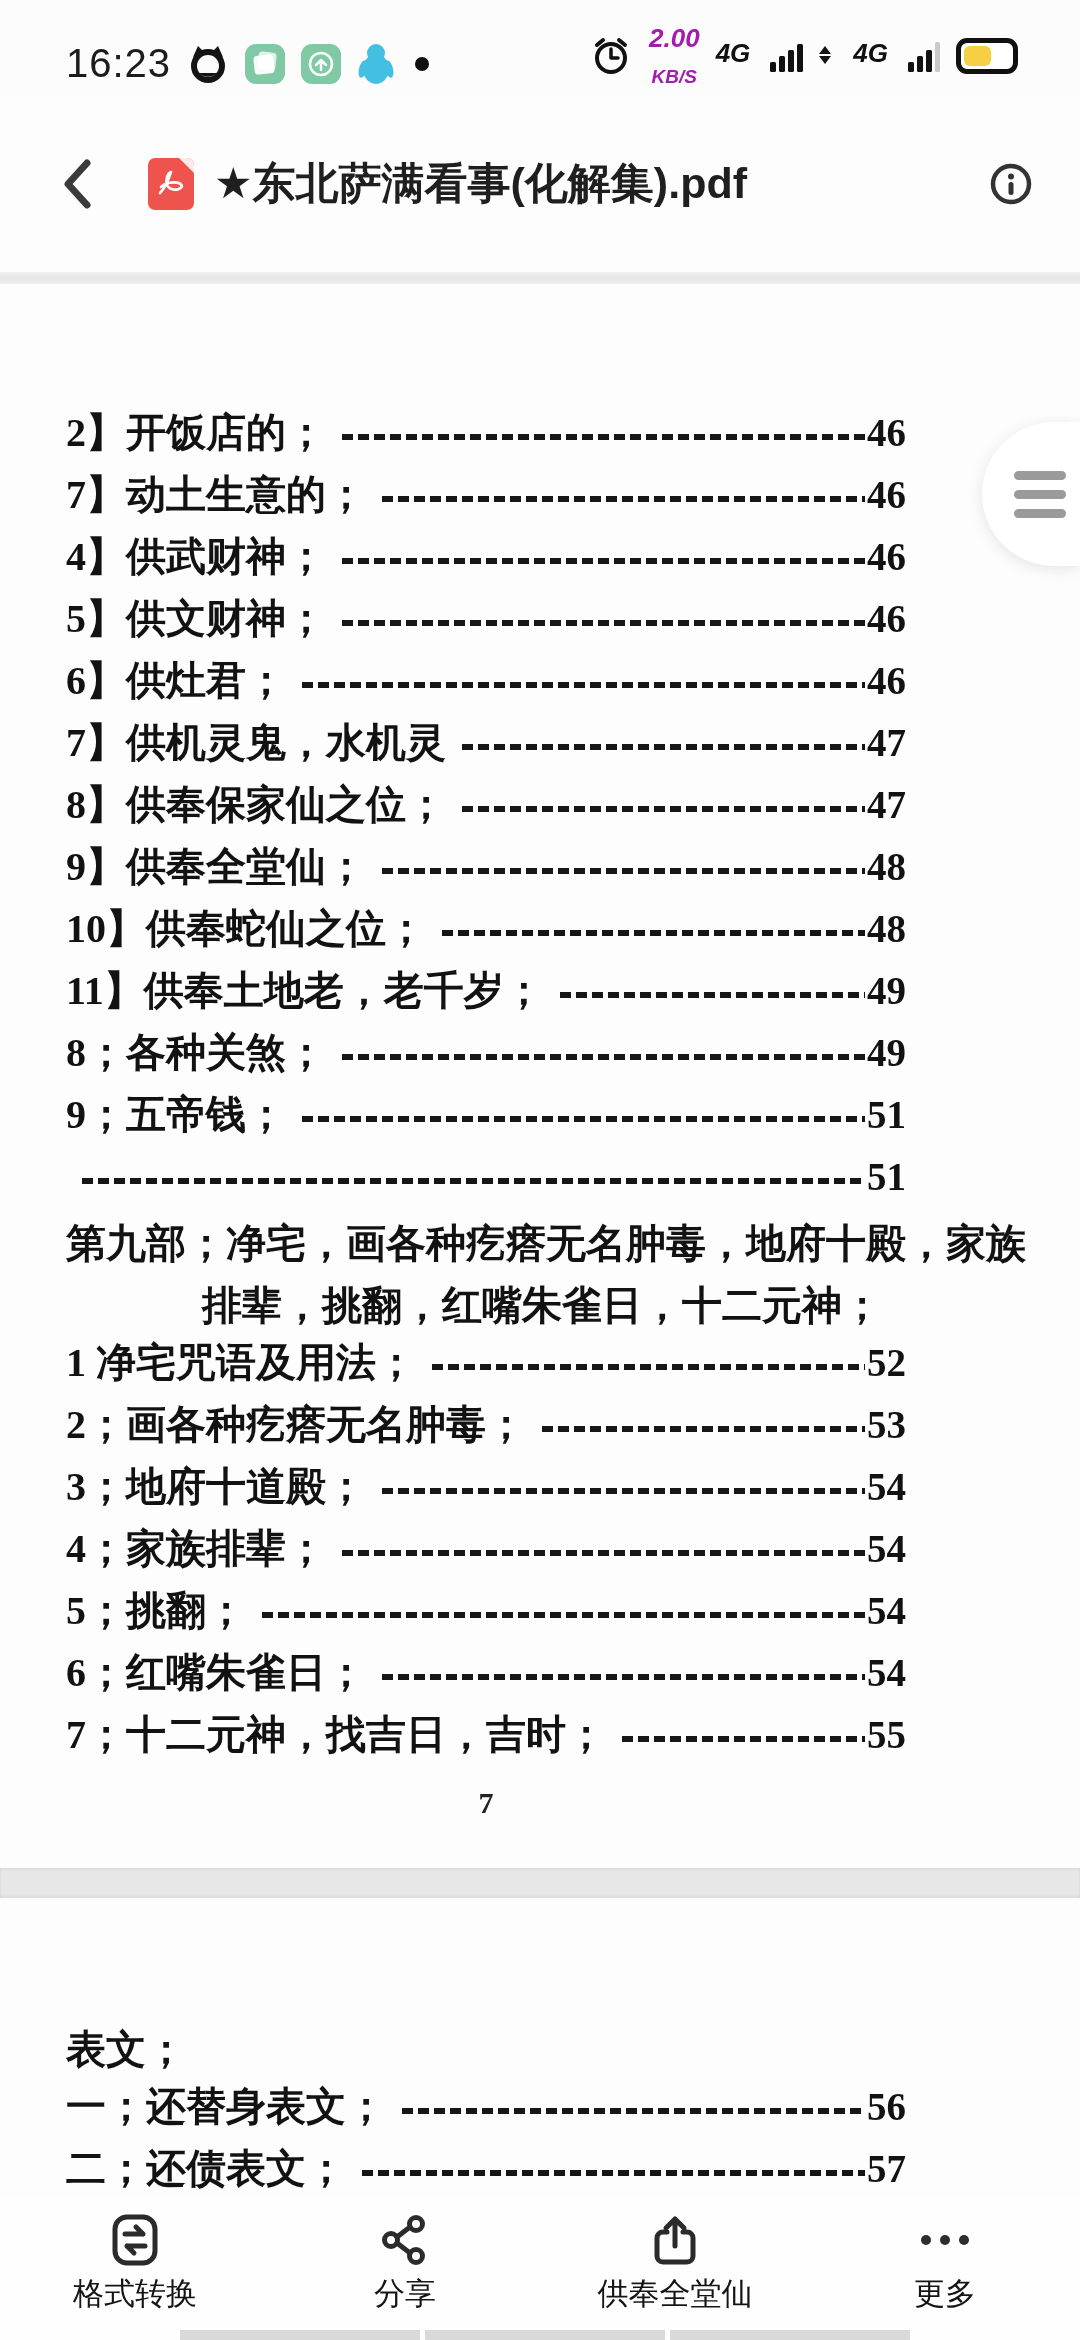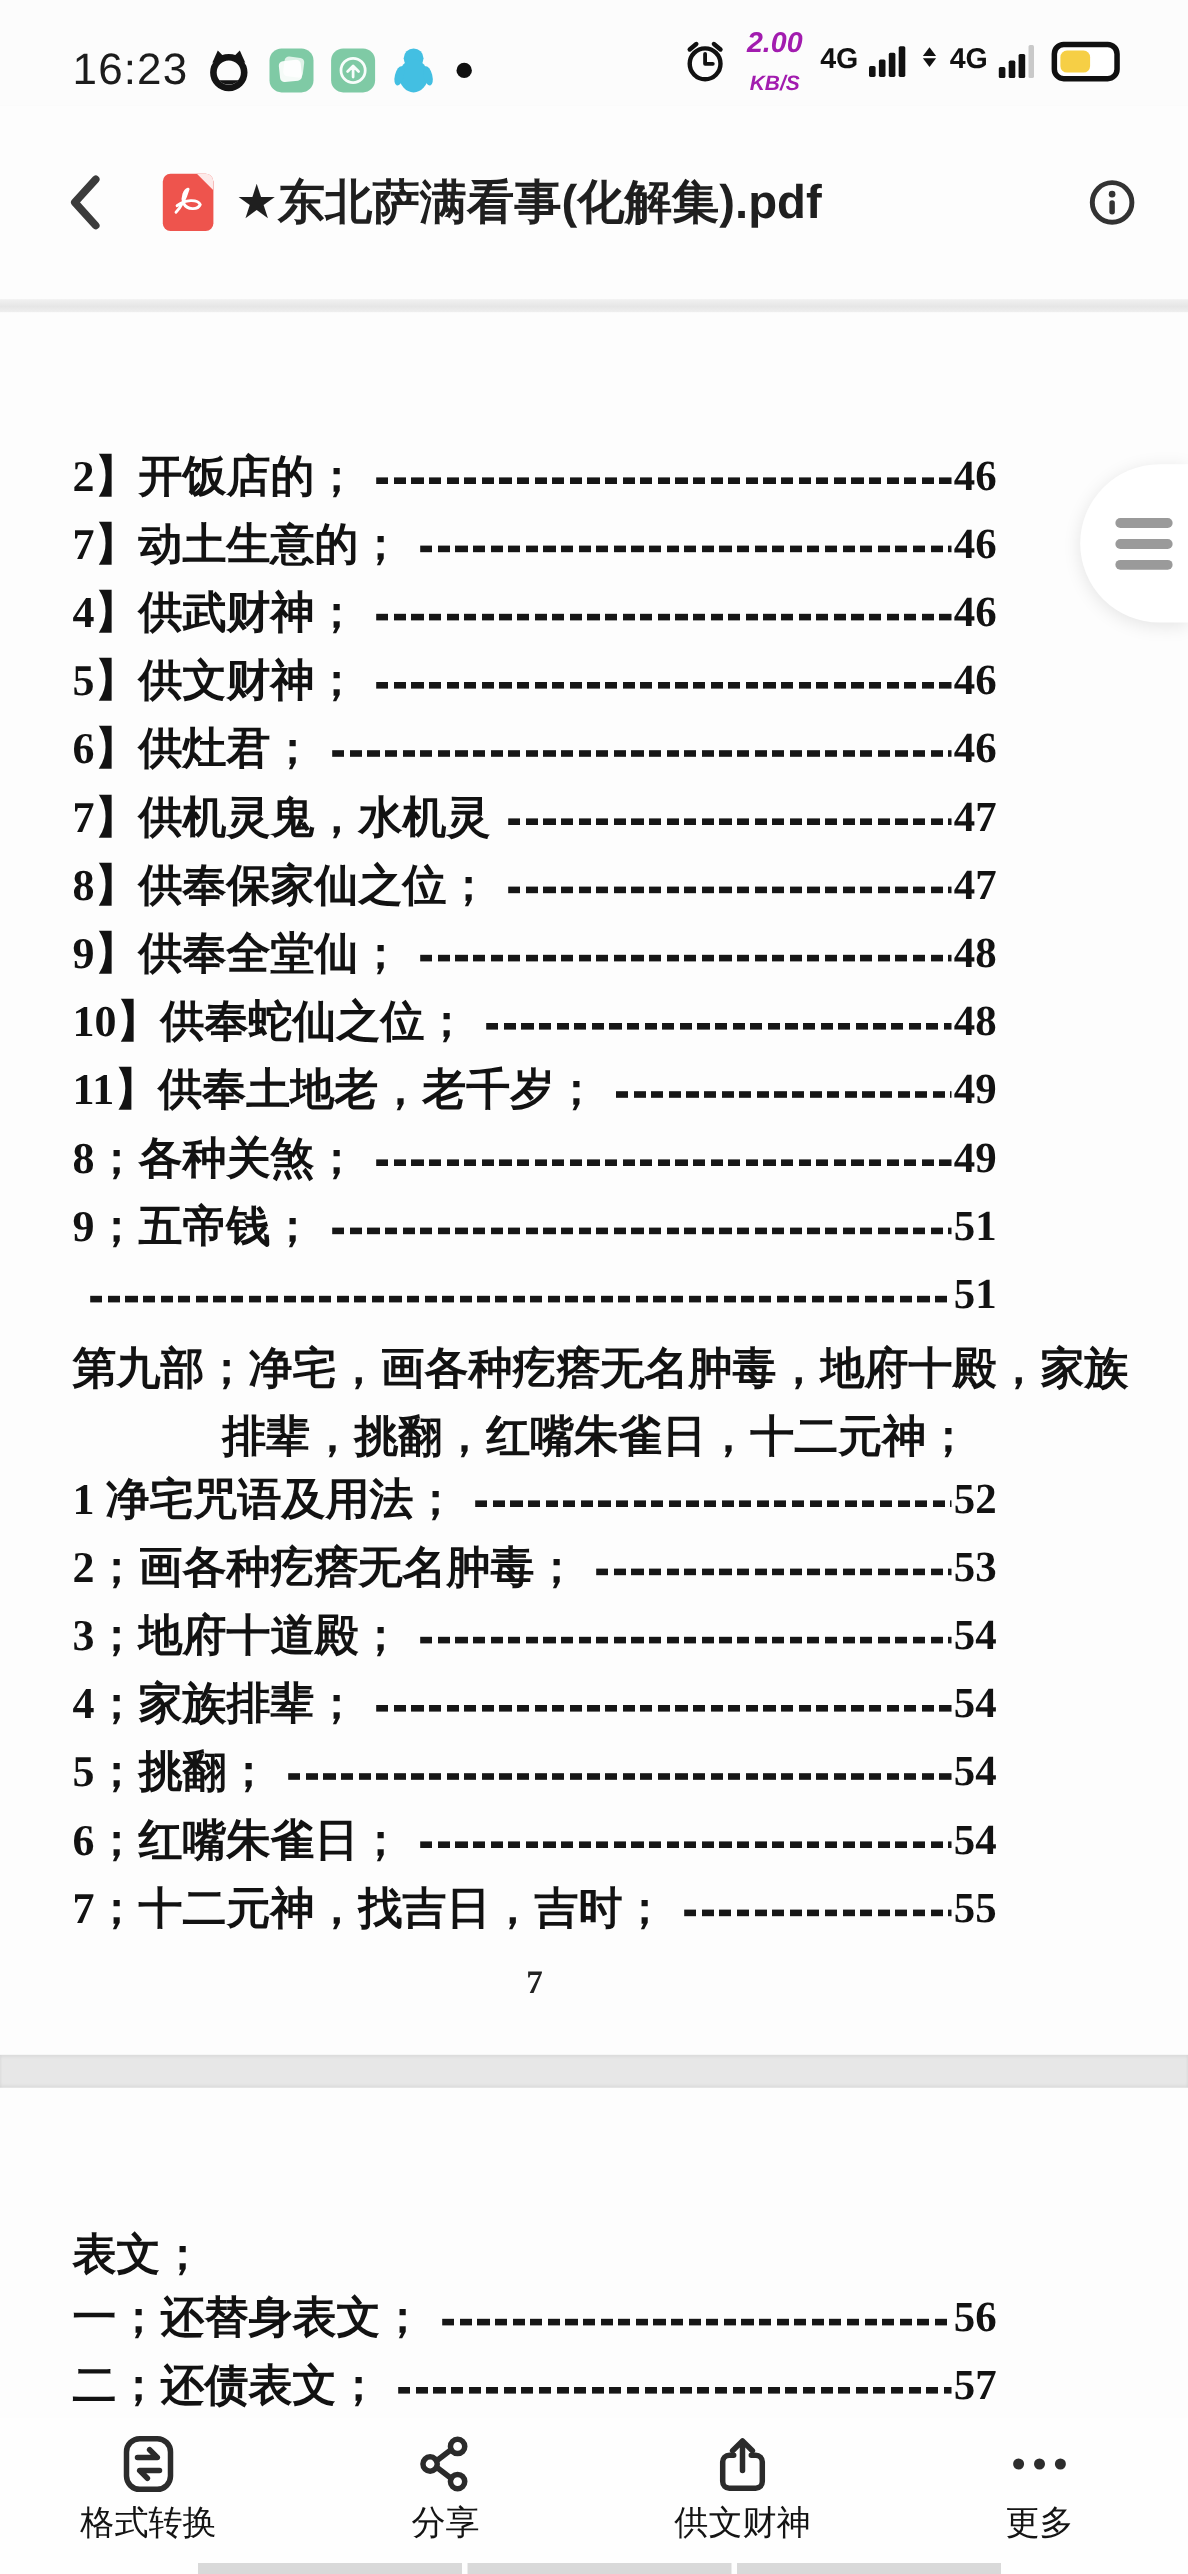--- a/index.html
+++ b/index.html
@@ -16,21 +16,21 @@
   .sb-left,.sb-right{display:flex;align-items:center;gap:16px;}
   .sb-time{font-size:40px;color:#1c1c1c;letter-spacing:1px;}
   .app-chip{width:40px;height:40px;border-radius:11px;position:relative;flex:0 0 auto;}
   .chip-green{background:#7fcaa5;}
   .chip-green .sheet{position:absolute;left:9px;top:11px;width:20px;height:19px;background:#fff;opacity:.92;border-radius:4px;transform:rotate(-6deg);}
   .chip-green .sheet2{position:absolute;left:13px;top:8px;width:18px;height:18px;background:#fff;opacity:.75;border-radius:4px;transform:rotate(7deg);}
   .notif-dot{width:14px;height:14px;border-radius:50%;background:#101010;margin-left:4px;}
   .speed{display:flex;flex-direction:column;align-items:center;line-height:1;color:#a21caf;font-style:italic;}
   .speed .v{font-size:26px;font-weight:700;}
   .speed .u{font-size:19px;font-weight:700;margin-top:16px;}
-  .net{display:flex;align-items:center;gap:10px;}
+  .net{display:flex;align-items:flex-end;gap:20px;font-style:italic;}
   .net .g{font-size:26px;font-weight:700;color:#111;line-height:1;margin-bottom:6px;}
   .bars{display:flex;align-items:flex-end;gap:3px;}
   .bar{width:6px;background:#111;border-radius:1.5px;}
   .bar.h1{height:10px}.bar.h2{height:16px}.bar.h3{height:22px}.bar.h4{height:28px}
   .bar.ghost{background:#c9c9c9;height:30px;width:5px;}
   .updown{display:flex;flex-direction:column;gap:2px;margin:0 2px 8px 0;}
   .tri-up{width:0;height:0;border-left:6px solid transparent;border-right:6px solid transparent;border-bottom:8px solid #111;}
   .tri-dn{width:0;height:0;border-left:6px solid transparent;border-right:6px solid transparent;border-top:8px solid #111;}
   .battery{width:62px;height:36px;border:5px solid #101010;border-radius:11px;position:relative;background:#fff;box-sizing:border-box;}
   .battery .fill{position:absolute;left:3px;top:3px;bottom:3px;width:27px;border-radius:6px;}
@@ -340,21 +340,21 @@
     </span>
     <span class="tb-label">分享</span>
   </div>
   <div class="tb-item">
     <span class="tb-icon">
       <svg width="52" height="56" viewBox="0 0 52 56">
         <path d="M18 20 h-4 a6 6 0 0 0 -6 6 v18 a6 6 0 0 0 6 6 h24 a6 6 0 0 0 6 -6 v-18 a6 6 0 0 0 -6 -6 h-4" fill="none" stroke="#2b2b2b" stroke-width="5" stroke-linecap="round"></path>
         <path d="M26 34 V7 M26 7 l-9 9 M26 7 l9 9" fill="none" stroke="#2b2b2b" stroke-width="5" stroke-linecap="round" stroke-linejoin="round"></path>
       </svg>
     </span>
-    <span class="tb-label">供文财神</span>
+    <span class="tb-label">供奉全堂仙</span>
   </div>
   <div class="tb-item">
     <span class="tb-icon">
       <span class="more-dots">
           <i></i>
           <i></i>
           <i></i>
         </span>
     </span>
     <span class="tb-label">更多</span>

